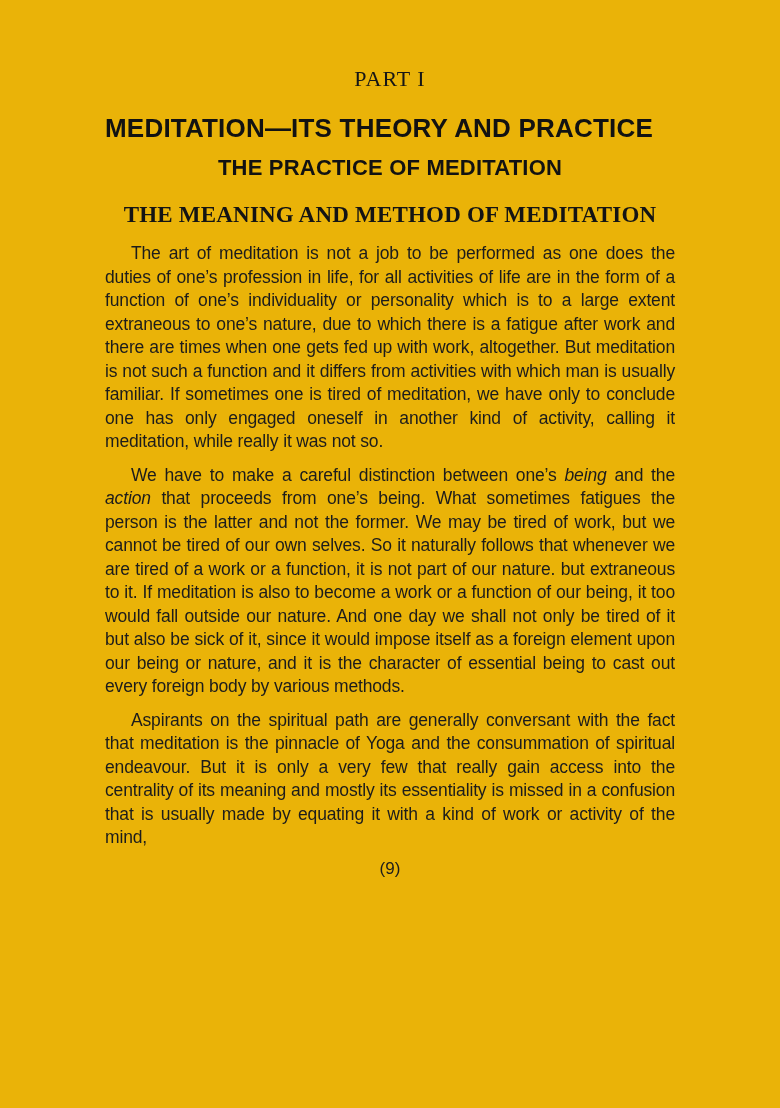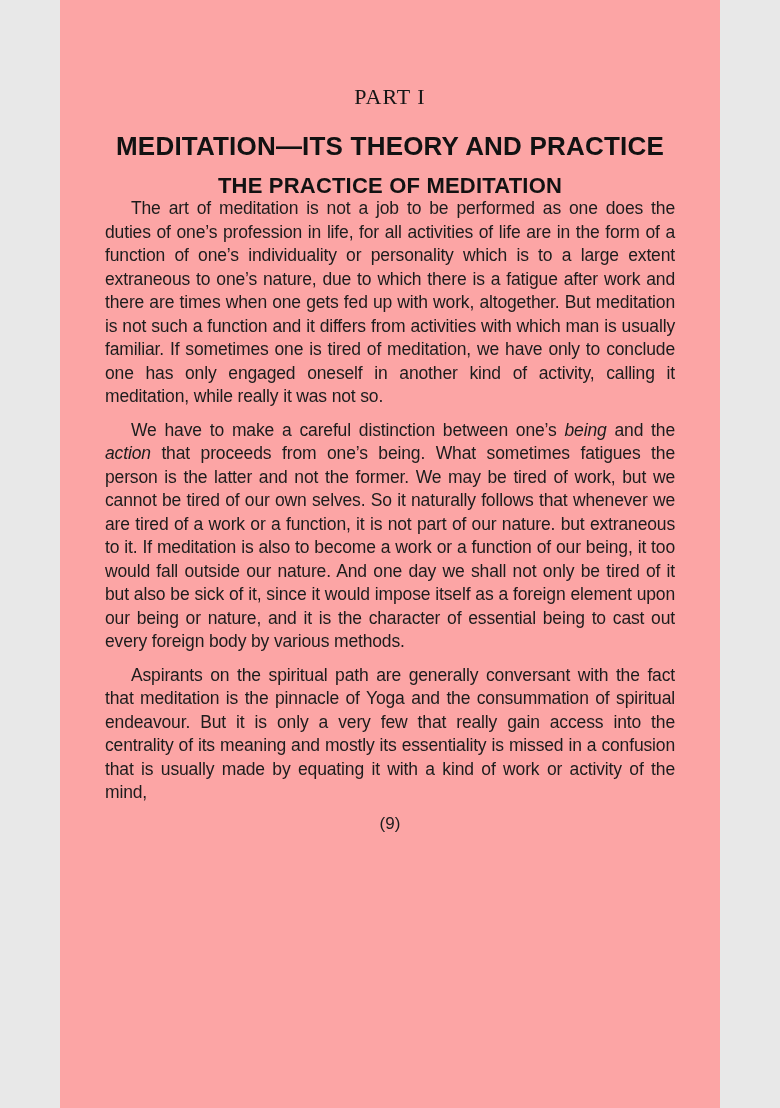--- a/index.html
+++ b/index.html
@@ -2,49 +2,48 @@
 <html><head>
 <meta charset="utf-8">
 <style>
   html, body {
     margin: 0;
     padding: 0;
     background: #e8e8e8;
   }
   .page {
     position: relative;
-    width: 660px;
+    width: 780px;
     height: 1108px;
     margin: 0 auto;
-    background: #fca5a5;
+    background: #eab308;
     color: #1b1b1b;
     font-family: "Liberation Sans", sans-serif;
     box-sizing: border-box;
-    padding-top: 86px;
+    padding-top: 68px;
     overflow: hidden;
   }
   .text-col {
     width: 570px;
     margin: 0 auto;
   }
   .part-label {
     font-family: "Liberation Serif", serif;
     font-size: 22px;
     line-height: 22px;
     text-align: center;
     letter-spacing: 1px;
     color: #161616;
   }
   .main-title {
     margin: 25px 0 0 0;
     font-family: "Liberation Sans", sans-serif;
     font-weight: bold;
     font-size: 26px;
     line-height: 26px;
-    text-align: center;
     letter-spacing: 0.2px;
     color: #121212;
   }
   .chapter-title {
     margin: 16px 0 0 0;
     font-family: "Liberation Sans", sans-serif;
     font-weight: bold;
     font-size: 22px;
     line-height: 22px;
     text-align: center;
@@ -55,20 +54,21 @@
     margin: 24px 0 0 0;
     font-family: "Liberation Serif", serif;
     font-weight: bold;
     font-size: 23px;
     line-height: 23px;
     text-align: center;
     letter-spacing: 0.2px;
     color: #141414;
   }
   .body-text {
+    margin-top: 16px;
   }
   .body-text p {
     margin: 0 0 10px 0;
     font-size: 17.5px;
     line-height: 23.5px;
     letter-spacing: -0.15px;
     text-align: justify;
     text-indent: 26px;
     hyphens: none;
     color: #1c1c1c;
@@ -84,20 +84,21 @@
   }
 </style>
 </head>
 <body>
 
 <div class="page">
   <div class="text-col">
     <div class="part-label">PART I</div>
     <h1 class="main-title">MEDITATION—ITS THEORY AND PRACTICE</h1>
     <h2 class="chapter-title">THE PRACTICE OF MEDITATION</h2>
+    <h3 class="section-heading">THE MEANING AND METHOD OF MEDITATION</h3>
     <div class="body-text" id="paragraphs">
         <p><span>The art of meditation is not a job to be performed as one does the duties of one’s profession in life, for all activities of life are in the form of a function of one’s individuality or personality which is to a large extent extraneous to one’s nature, due to which there is a fatigue after work and there are times when one gets fed up with work, altogether. But meditation is not such a function and it differs from activities with which man is usually familiar. If sometimes one is tired of meditation, we have only to conclude one has only engaged oneself in another kind of activity, calling it meditation, while really it was not so.</span></p>
         <p><span>We have to make a careful distinction between one’s </span><em>being</em><span> and the </span><em>action</em><span> that proceeds from one’s being. What sometimes fatigues the person is the latter and not the former. We may be tired of work, but we cannot be tired of our own selves. So it naturally follows that whenever we are tired of a work or a function, it is not part of our nature. but extraneous to it. If meditation is also to become a work or a function of our being, it too would fall outside our nature. And one day we shall not only be tired of it but also be sick of it, since it would impose itself as a foreign element upon our being or nature, and it is the character of essential being to cast out every foreign body by various methods.</span></p>
         <p><span>Aspirants on the spiritual path are generally conversant with the fact that meditation is the pinnacle of Yoga and the consummation of spiritual endeavour. But it is only a very few that really gain access into the centrality of its meaning and mostly its essentiality is missed in a confusion that is usually made by equating it with a kind of work or activity of the mind,</span></p>
       </div>
     <div class="page-number">(9)</div>
   </div>
 </div>
 
 </body></html>

